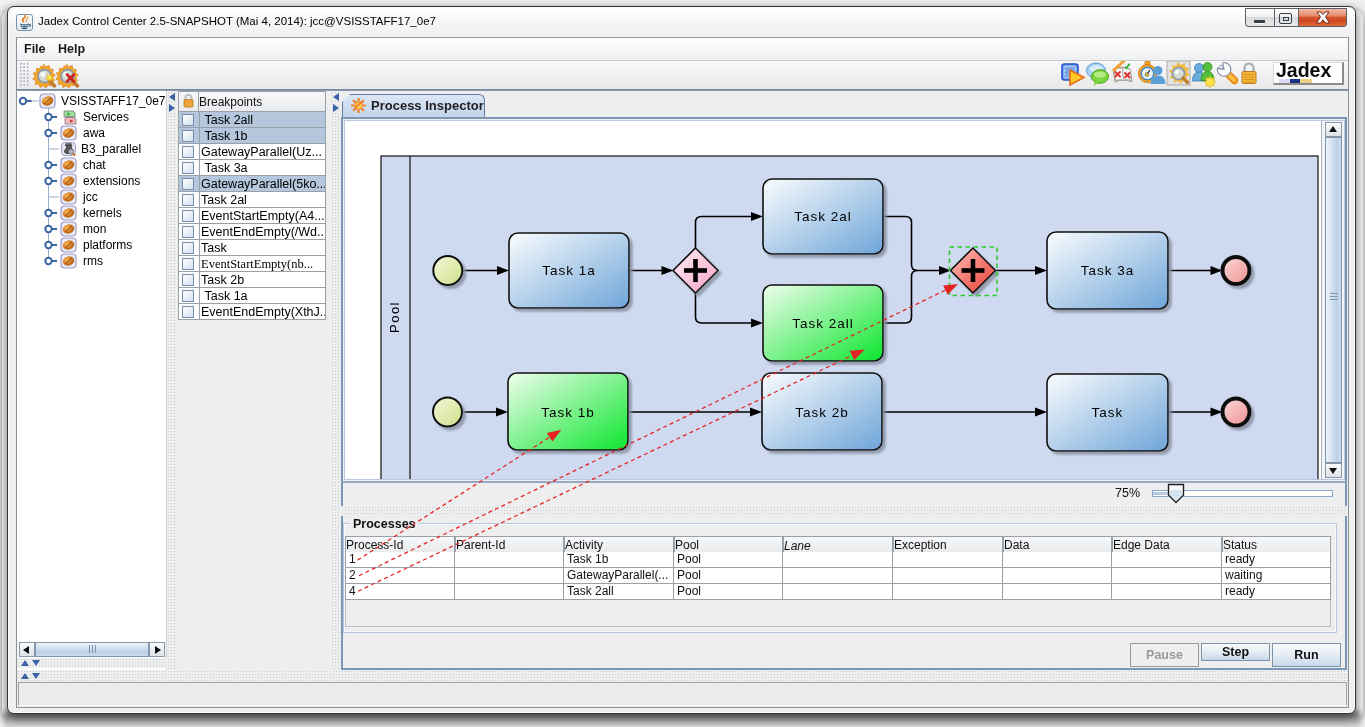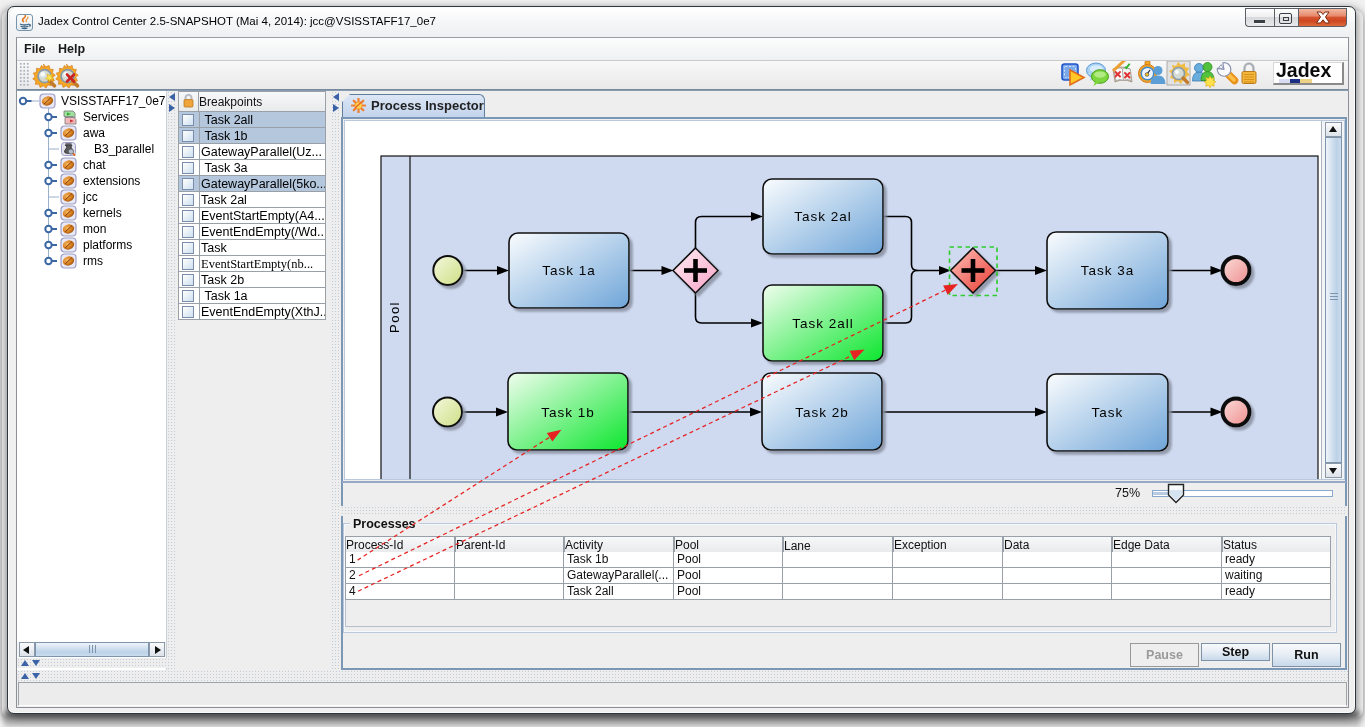--- a/index.html
+++ b/index.html
@@ -266,21 +266,21 @@
             <rect x="0.5" y="0.5" width="14" height="13" rx="3" fill="#e3e3ee" stroke="#9e9ec8" stroke-width="1"></rect>
             <path d="M4,3 L11,3 L10,5 L12,9 Q12,11.5 7.5,11.5 Q3,11.5 3.5,9 L6,5 Z" fill="#5a5a5a" stroke="#222" stroke-width="0.7"></path>
             <line x1="4.5" y1="2" x2="10.5" y2="2" stroke="#333" stroke-width="1.2"></line>
             <circle cx="10" cy="9.5" r="2.6" fill="rgba(210,225,245,0.75)" stroke="#555" stroke-width="0.8"></circle>
             <line x1="11.8" y1="11.3" x2="14.2" y2="13.6" stroke="#d2691e" stroke-width="1.8"></line>
           </g>
         </svg>
         <div class="treetext" style="left:44px;top:3px;">VSISSTAFF17_0e7</div>
         <div class="treetext" style="left:66px;top:19px;">Services</div>
         <div class="treetext" style="left:66px;top:35px;">awa</div>
-        <div class="treetext" style="left:77px;top:51px;text-align:center;">B3_parallel</div>
+        <div class="treetext" style="left:64px;top:51px;text-align:center;">B3_parallel</div>
         <div class="treetext" style="left:66px;top:67px;">chat</div>
         <div class="treetext" style="left:66px;top:83px;">extensions</div>
         <div class="treetext" style="left:66px;top:99px;">jcc</div>
         <div class="treetext" style="left:66px;top:115px;">kernels</div>
         <div class="treetext" style="left:66px;top:131px;">mon</div>
         <div class="treetext" style="left:66px;top:147px;">platforms</div>
         <div class="treetext" style="left:66px;top:163px;">rms</div>
         <div id="treehsb">
           <div class="sbbtn" style="left:2px;top:0px;width:16px;height:15px;"></div>
           <div class="tri" style="left:6px;top:3.5px;border-top:4px solid transparent;border-bottom:4px solid transparent;border-right:6px solid #111;"></div>
@@ -521,21 +521,21 @@
         <div class="hdiv dots" style="left:0px;top:415px;width:1006px;height:10px;"></div>
         <div id="procgroup" style="position:absolute;left:2px;top:426px;width:994px;height:116px;">
           <div style="position:absolute;left:0px;top:6px;width:994px;height:110px;border:1px solid #b9c8dc;box-shadow:inset 0 0 0 1px #f6f9fc;"></div>
           <div style="position:absolute;left:7px;top:0px;background:#eeeeee;padding:0 3px;font-weight:bold;font-size:12.5px;color:#111;">Processes</div>
           <div style="position:absolute;left:2px;top:19px;width:986px;height:91px;border:1px solid #b6bfca;"></div>
               <div id="proctable" style="position:absolute;left:2px;top:19px;width:986px;height:64px;">
                 <div class="th" style="left:0px;top:0px;width:110px;height:17px;padding-top:1px;">Process-Id</div>
                 <div class="th" style="left:110px;top:0px;width:109px;height:17px;padding-top:1px;">Parent-Id</div>
                 <div class="th" style="left:219px;top:0px;width:110px;height:17px;padding-top:1px;">Activity</div>
                 <div class="th" style="left:329px;top:0px;width:109px;height:17px;padding-top:1px;">Pool</div>
-                <div class="th" style="left:438px;top:0px;width:110px;height:17px;padding-top:2px;">Lane</div>
+                <div class="th" style="left:438px;top:0px;width:110px;height:17px;padding-top:2px;font-style:italic;">Lane</div>
                 <div class="th" style="left:548px;top:0px;width:110px;height:17px;padding-top:1px;">Exception</div>
                 <div class="th" style="left:658px;top:0px;width:109px;height:17px;padding-top:1px;">Data</div>
                 <div class="th" style="left:767px;top:0px;width:110px;height:17px;padding-top:1px;">Edge Data</div>
                 <div class="th" style="left:877px;top:0px;width:109px;height:17px;padding-top:1px;">Status</div>
                 <div class="td" style="left:0px;top:16px;width:110px;height:16px;border-left:1px solid #9aa0a8;padding-left:3px;">1</div>
                 <div class="td" style="left:110px;top:16px;width:109px;height:16px;"></div>
                 <div class="td" style="left:219px;top:16px;width:110px;height:16px;padding-left:3px;">Task 1b</div>
                 <div class="td" style="left:329px;top:16px;width:109px;height:16px;padding-left:3px;">Pool</div>
                 <div class="td" style="left:438px;top:16px;width:110px;height:16px;"></div>
                 <div class="td" style="left:548px;top:16px;width:110px;height:16px;"></div>

